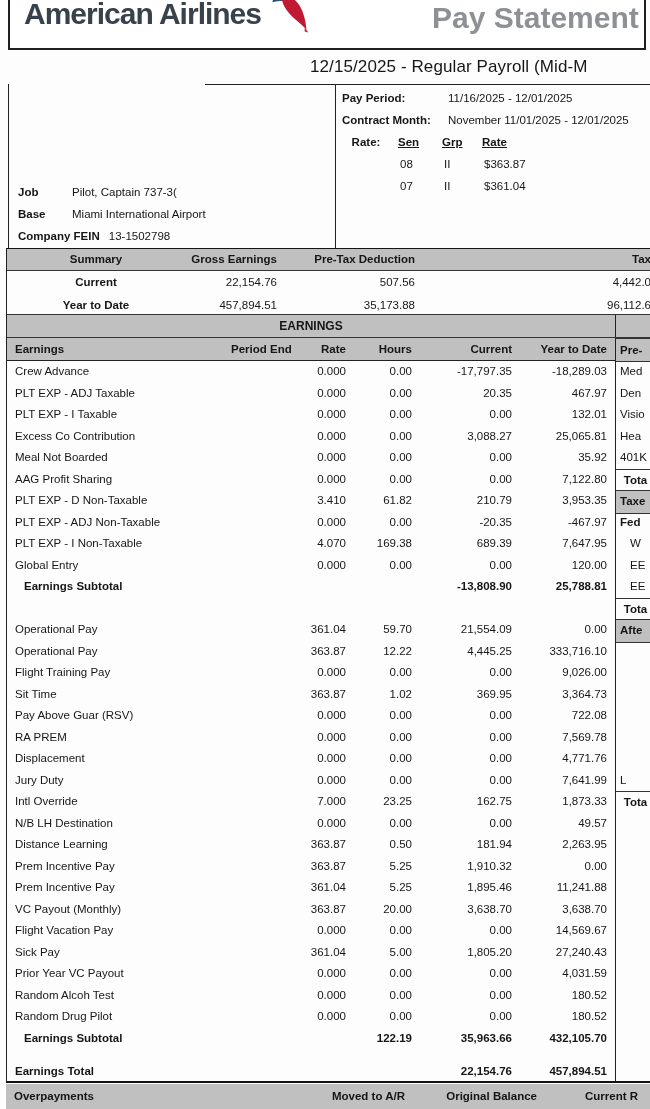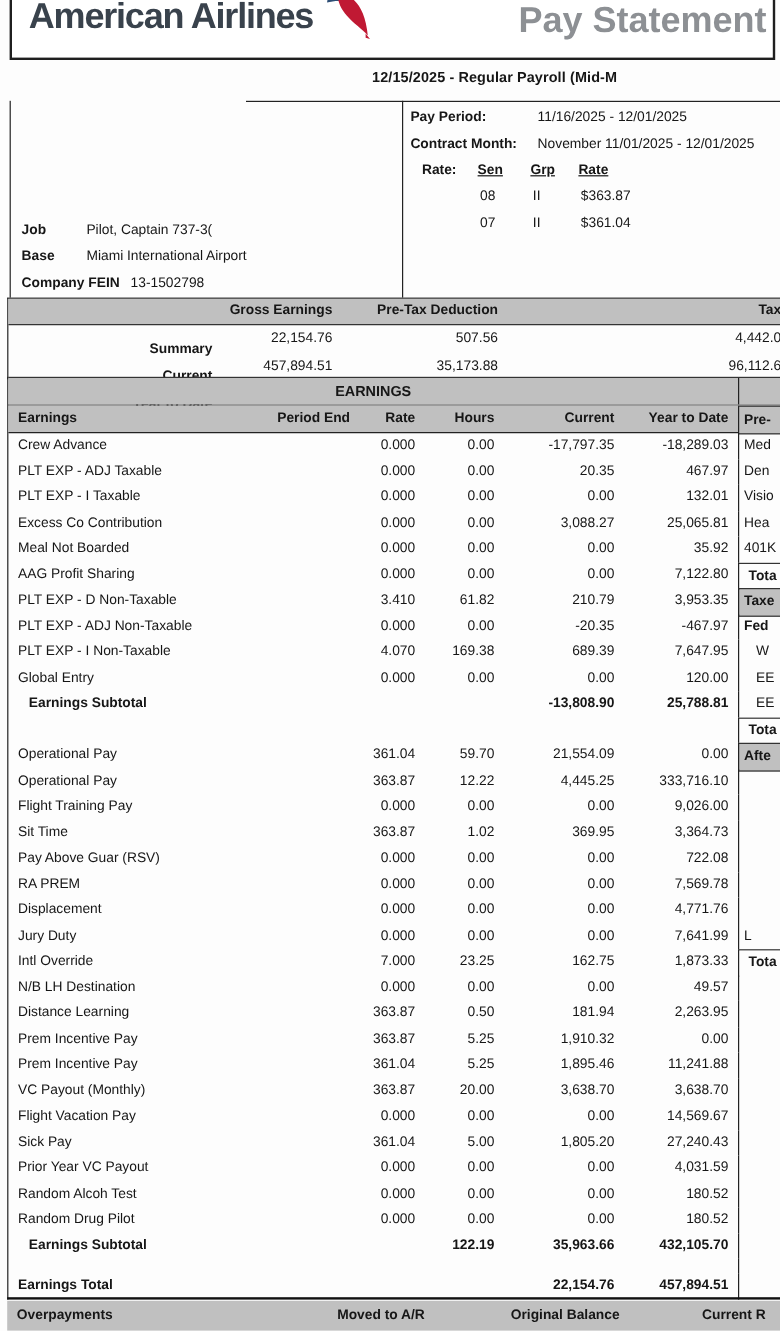--- a/index.html
+++ b/index.html
@@ -10,21 +10,21 @@
 
   
   .header-box{left:8px; top:-16px; width:634px; height:62px; background:#fff;
               border:2px solid #1f1f1f;}
   .logo-text{left:24px; top:-3px; font-size:30px; font-weight:bold; letter-spacing:-1px;
              color:#39424c; white-space:nowrap;}
   .flight-symbol{left:268px; top:-7px; width:44px; height:44px;}
   .pay-statement{left:432px; top:1px; font-size:30px; font-weight:bold; color:#8d9094; white-space:nowrap;}
 
   
-  .stmt-title{left:310px; top:57px; font-size:12px; font-weight:bold; white-space:nowrap; letter-spacing:.1px;}
+  .stmt-title{left:310px; top:57px; font-size:17px; font-weight:normal; white-space:nowrap; letter-spacing:.1px;}
 
   
   .info-left-border{left:8px; top:84px; height:164px; width:0; border-left:1.5px solid #222;}
   .info-top-line{left:205px; top:84px; width:445px; height:0; border-top:1.5px solid #222;}
   .payperiod-left-border{left:335px; top:84px; height:164px; width:0; border-left:1.5px solid #222;}
 
   
   .employee{left:18px; top:181px; width:300px;}
   .emp-row{display:flex; height:22px; line-height:22px; white-space:nowrap;}
   .emp-label{font-weight:bold; width:54px;}
@@ -35,21 +35,21 @@
   .pp-row{display:flex; height:22px; line-height:22px; white-space:nowrap;}
   .pp-label{font-weight:bold; width:106px; flex:none;}
   .rate-grid{display:grid; grid-template-columns:48px 44px 40px 70px; height:22px; line-height:22px;}
   .rate-grid .rl{font-weight:bold;text-align:center;}
   .rate-grid .u{text-decoration:underline; font-weight:bold; padding-left:8px;}
   .rate-grid .v{padding-left:10px;}
 
   
   .summary{left:6px; top:248px; width:644px; border-top:1.6px solid #151515; border-left:1.4px solid #222;}
   .srow{display:grid; grid-template-columns:170px 100px 138px 1fr; white-space:nowrap;}
-  .srow .c1{padding-left:8px; font-weight:bold; text-align:right;margin-top:32px;}
+  .srow .c1{padding-left:8px; font-weight:bold; text-align:center;}
   .srow .cn{text-align:right;}
   .s-head{height:21px; line-height:21px; background:var(--bar); border-bottom:1.2px solid #333; font-weight:bold;}
   .s-data{height:22.5px; line-height:22.5px;}
 
   
   .etable{left:6px; top:314px; width:644px; border-left:1.4px solid #222;}
   .ebar{display:grid; grid-template-columns:608px 1fr; height:22px; line-height:22px;
         border-top:1px solid #333; border-bottom:1px solid #333;}
   .ebar .t{background:var(--bar); text-align:center; font-weight:bold; font-size:12px;}
   .ebar .stub{background:var(--bar); border-left:1.4px solid #222;}
@@ -68,21 +68,21 @@
   .stubc.total{font-weight:bold; border-top:1px solid #333;text-align:center;}
   .stubc.bold{font-weight:bold;}
   .stubc.indent{padding-left:14px;}
 
   
   .bottom-rule{left:6px; top:1081px; width:644px; height:0; border-top:2px solid #111;}
   .overpay{left:6px; top:1083.5px; width:644px; height:25.5px; background:var(--bar);
            display:grid; grid-template-columns:224px 175px 132px 1fr;
            line-height:25.5px; font-weight:bold; white-space:nowrap;}
   .overpay .c1{padding-left:8px;}
-  .overpay .cr{text-align:center;}
+  .overpay .cr{text-align:right;}
   .overpay .c4{padding-left:48px; text-align:left; overflow:visible;}
 </style>
 </head>
 <body>
 
 <div class="abs header-box"></div>
 <div class="abs logo-text">American Airlines</div>
 <div class="abs flight-symbol">
   <svg width="44" height="44" viewBox="0 0 48 48">
     <path d="M8,4 C14,-1 23,-1 27,6 L30,11 C21,8 12,8 5,10 C5,8 6,5 8,4 Z" fill="#2e4f76"></path>

